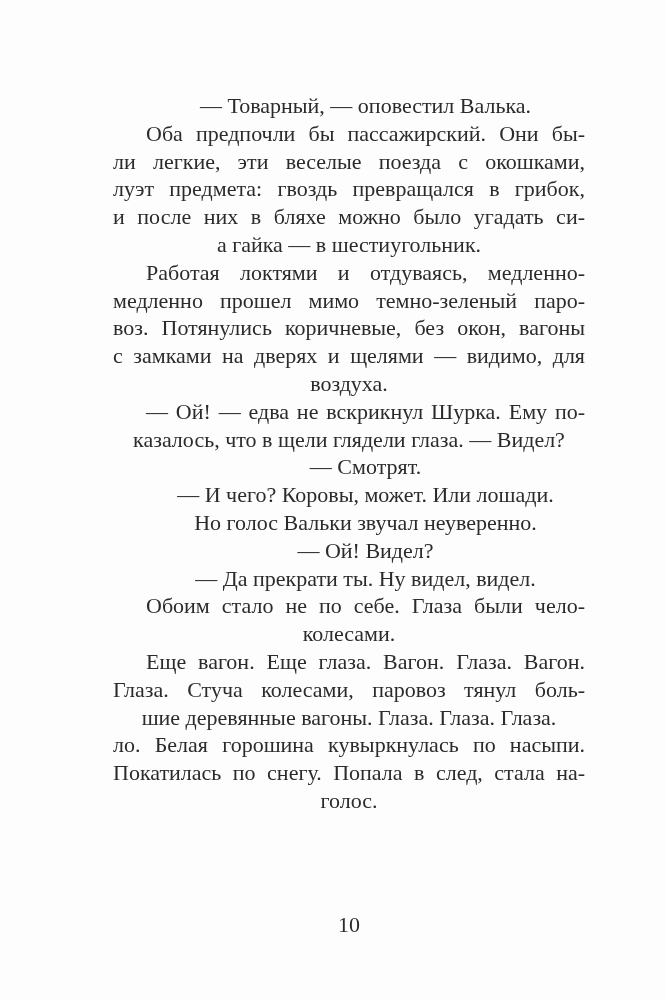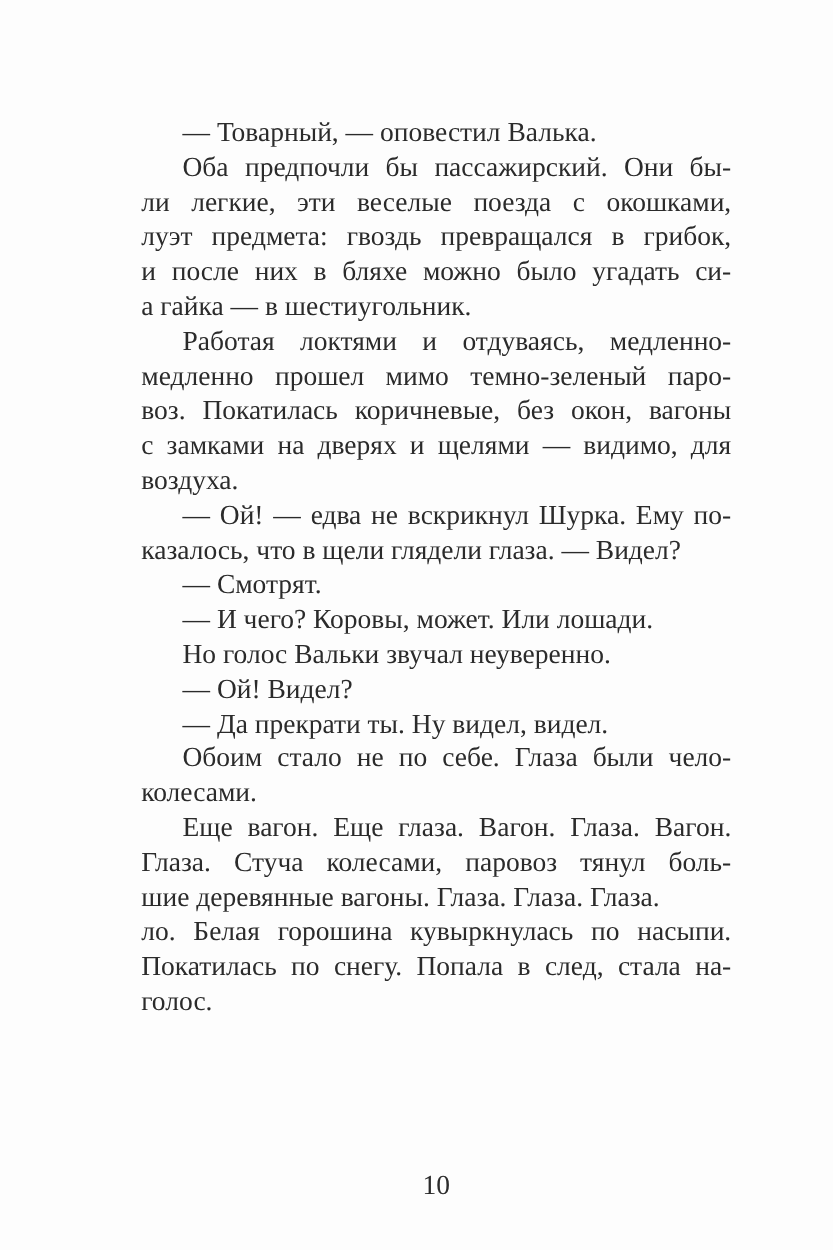--- a/index.html
+++ b/index.html
@@ -21,33 +21,33 @@
     top: 92px;
     width: 472px;
     font-size: 22px;
     line-height: 27.8px;
   }
   .para {
     margin: 0;
     padding: 0;
   }
   .line {
-    text-align: left;
+    text-align: center;
   }
   .line.first {
     text-indent: 33px;
   }
   .line.stretch {
     text-align: justify;
     text-align-last: justify;
   }
   .folio {
     position: absolute;
     left: 113px;
-    top: 934px;
+    top: 911px;
     width: 472px;
     text-align: center;
     font-size: 22px;
     line-height: 27.8px;
     color: #2b2b2b;
   }
 </style>
 </head>
 <body>
 
@@ -58,21 +58,21 @@
     <div class="para">
       <div class="line first stretch">Оба предпочли бы пассажирский. Они бы-</div>
       <div class="line stretch">ли легкие, эти веселые поезда с окошками,</div>
       <div class="line stretch">луэт предмета: гвоздь превращался в грибок,</div>
       <div class="line stretch">и после них в бляхе можно было угадать си-</div>
       <div class="line">а гайка — в шестиугольник.</div>
     </div>
     <div class="para">
       <div class="line first stretch">Работая локтями и отдуваясь, медленно-</div>
       <div class="line stretch">медленно прошел мимо темно-зеленый паро-</div>
-      <div class="line stretch">воз. Покатилась коричневые, без окон, вагоны</div>
+      <div class="line stretch">воз. Потянулись коричневые, без окон, вагоны</div>
       <div class="line stretch">с замками на дверях и щелями — видимо, для</div>
       <div class="line">воздуха.</div>
     </div>
     <div class="para">
       <div class="line first stretch">— Ой! — едва не вскрикнул Шурка. Ему по-</div>
       <div class="line">казалось, что в щели глядели глаза. — Видел?</div>
     </div>
     <div class="para">
       <div class="line first">— Смотрят.</div>
     </div>

